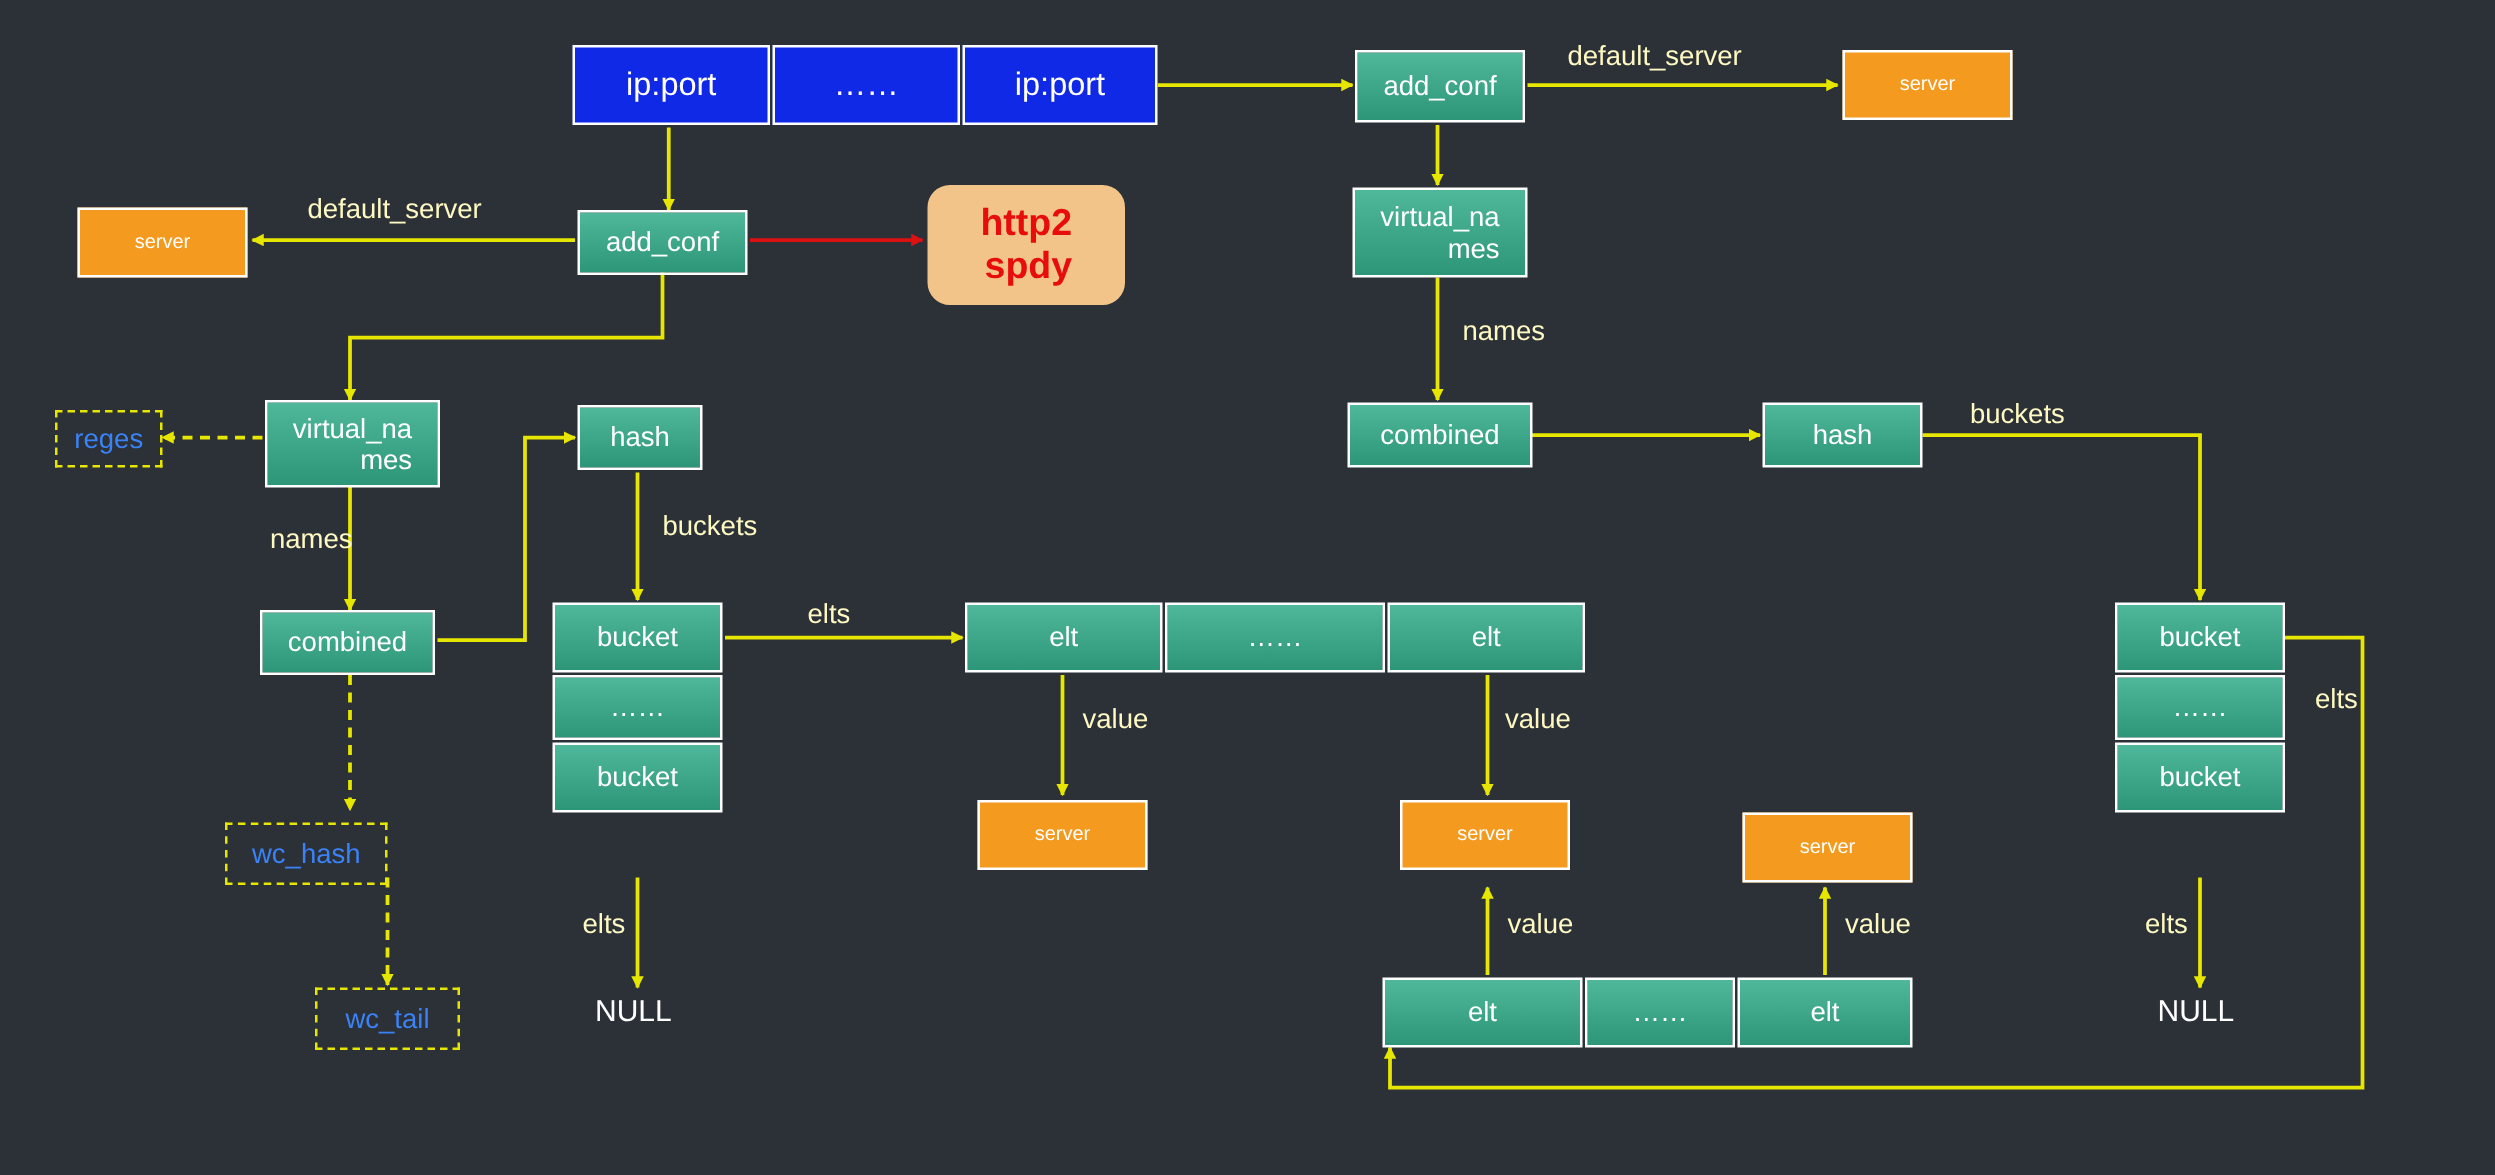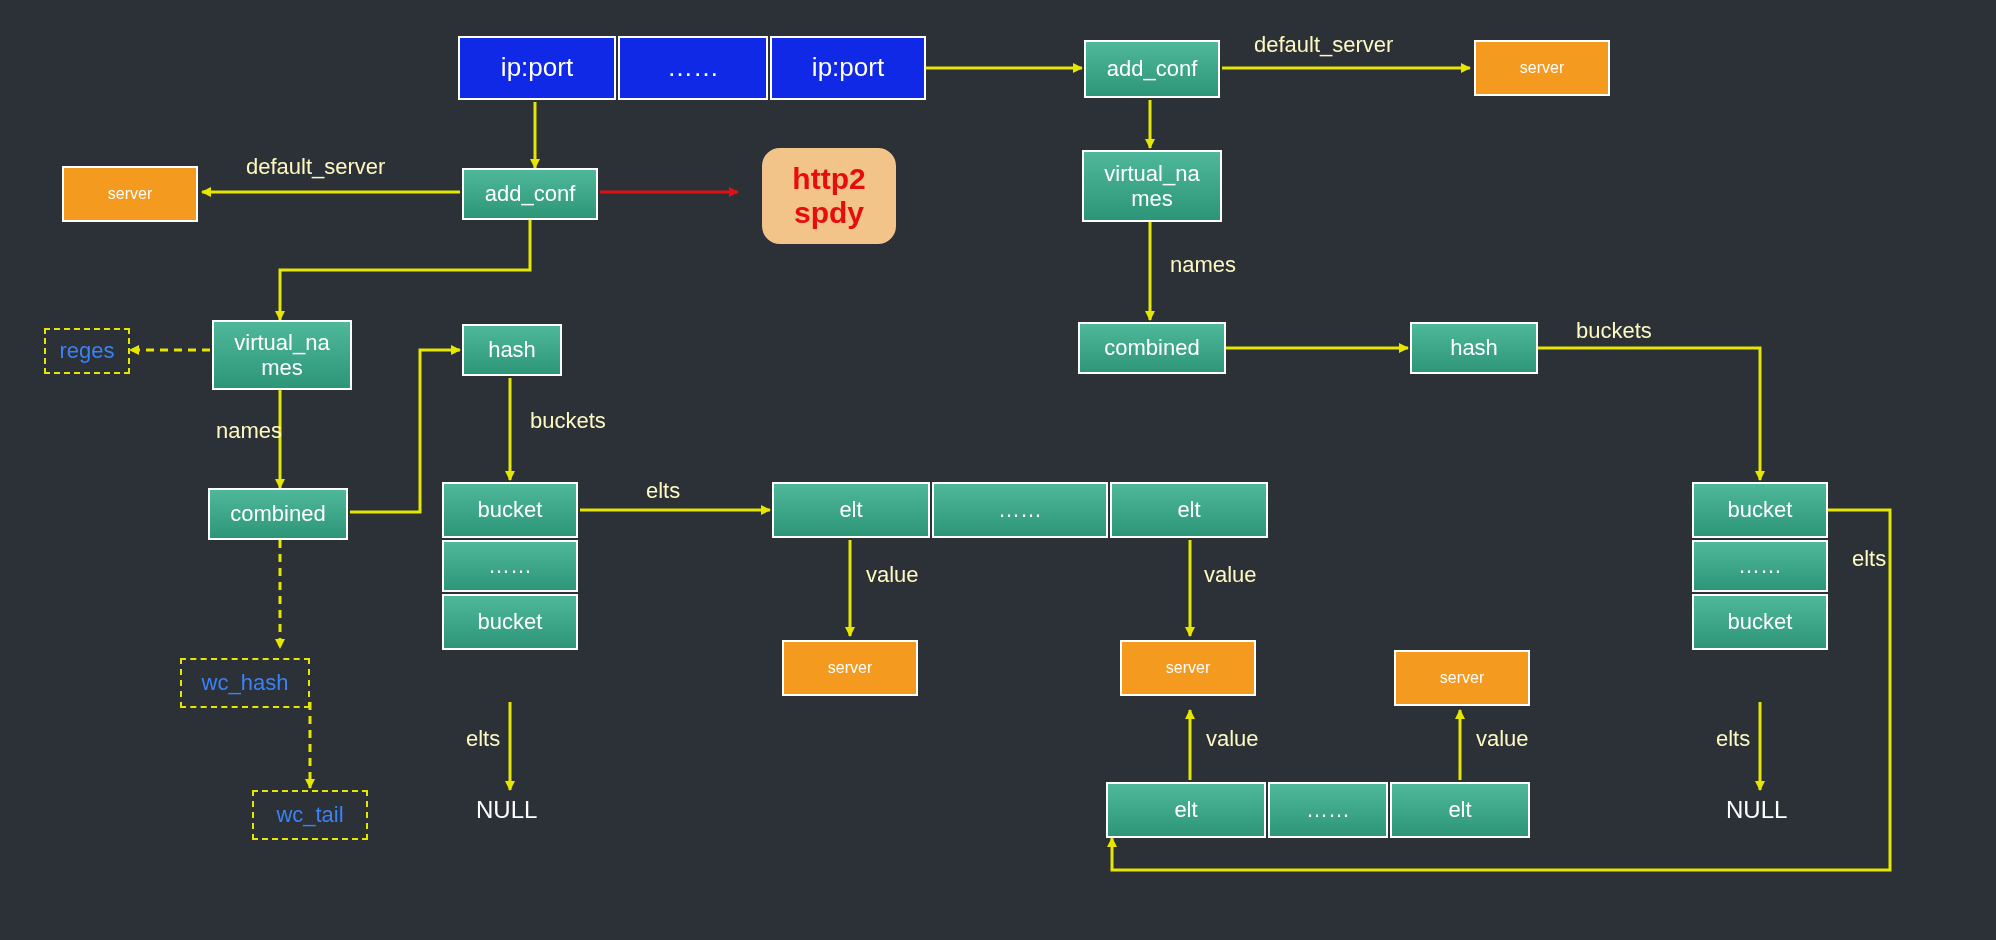--- a/index.html
+++ b/index.html
@@ -1,18 +1,18 @@
 <!DOCTYPE html>
 <html><head>
 <meta charset="utf-8">
 <style>
   html,body{margin:0;padding:0;background:#2b3137;width:1996px;height:940px;overflow:hidden;font-family:Arial,Helvetica,sans-serif}
   #stage{position:relative;width:1996px;height:940px}
   svg.edges{position:absolute;left:0;top:0;width:1996px;height:940px;pointer-events:none}
-  .node{position:absolute;box-sizing:border-box;display:flex;align-items:center;justify-content:center;text-align:center;line-height:1.15}
+  .node{position:absolute;box-sizing:border-box;display:flex;align-items:center;justify-content:center;text-align:right;line-height:1.15}
   .solid{border:2px solid #fff}
   .dashed{border:2px dashed #e6e600;color:#3b82f6;font-size:22px}
   .green{background:linear-gradient(#4fb79a,#2d9578);color:#fff;font-size:22px}
   .blue{background:#1029e6;color:#fff;font-size:26px;font-weight:500}
   .orange{background:#f39a1f;color:#fff;font-size:16px}
   .peach{background:#f2c48a;border:2px solid #f2c48a;border-radius:18px;color:#e70d0d;font-size:30px;font-weight:600}
   .label{position:absolute;color:#fef9c3;font-size:22px;white-space:nowrap}
   .null{color:#fff;font-size:24px}
 </style>
 </head>
@@ -85,21 +85,21 @@
 <div class="node solid blue" style="left:770px;top:36px;width:156px;height:64px">ip:port</div>
 
 <div class="node solid green" style="left:1084px;top:40px;width:136px;height:58px">add_conf</div>
 <div class="label" style="left:1254px;top:32px">default_server</div>
 <div class="node solid orange" style="left:1474px;top:40px;width:136px;height:56px">server</div>
 
 <div class="node solid orange" style="left:62px;top:166px;width:136px;height:56px">server</div>
 <div class="label" style="left:246px;top:154px">default_server</div>
 <div class="node solid green" style="left:462px;top:168px;width:136px;height:52px">add_conf</div>
 
-<div class="node peach" style="left:762px;top:148px;width:134px;height:96px;white-space:pre">http2
+<div class="node peach" style="left:742px;top:148px;width:158px;height:96px;white-space:pre">http2
 spdy</div>
 
 <div class="node solid green" style="left:1082px;top:150px;width:140px;height:72px;white-space:pre">virtual_na
 mes</div>
 <div class="label" style="left:1170px;top:252px">names</div>
 <div class="node solid green" style="left:1078px;top:322px;width:148px;height:52px">combined</div>
 <div class="node solid green" style="left:1410px;top:322px;width:128px;height:52px">hash</div>
 <div class="label" style="left:1576px;top:318px">buckets</div>
 
 <div class="node dashed" style="left:44px;top:328px;width:86px;height:46px">reges</div>

